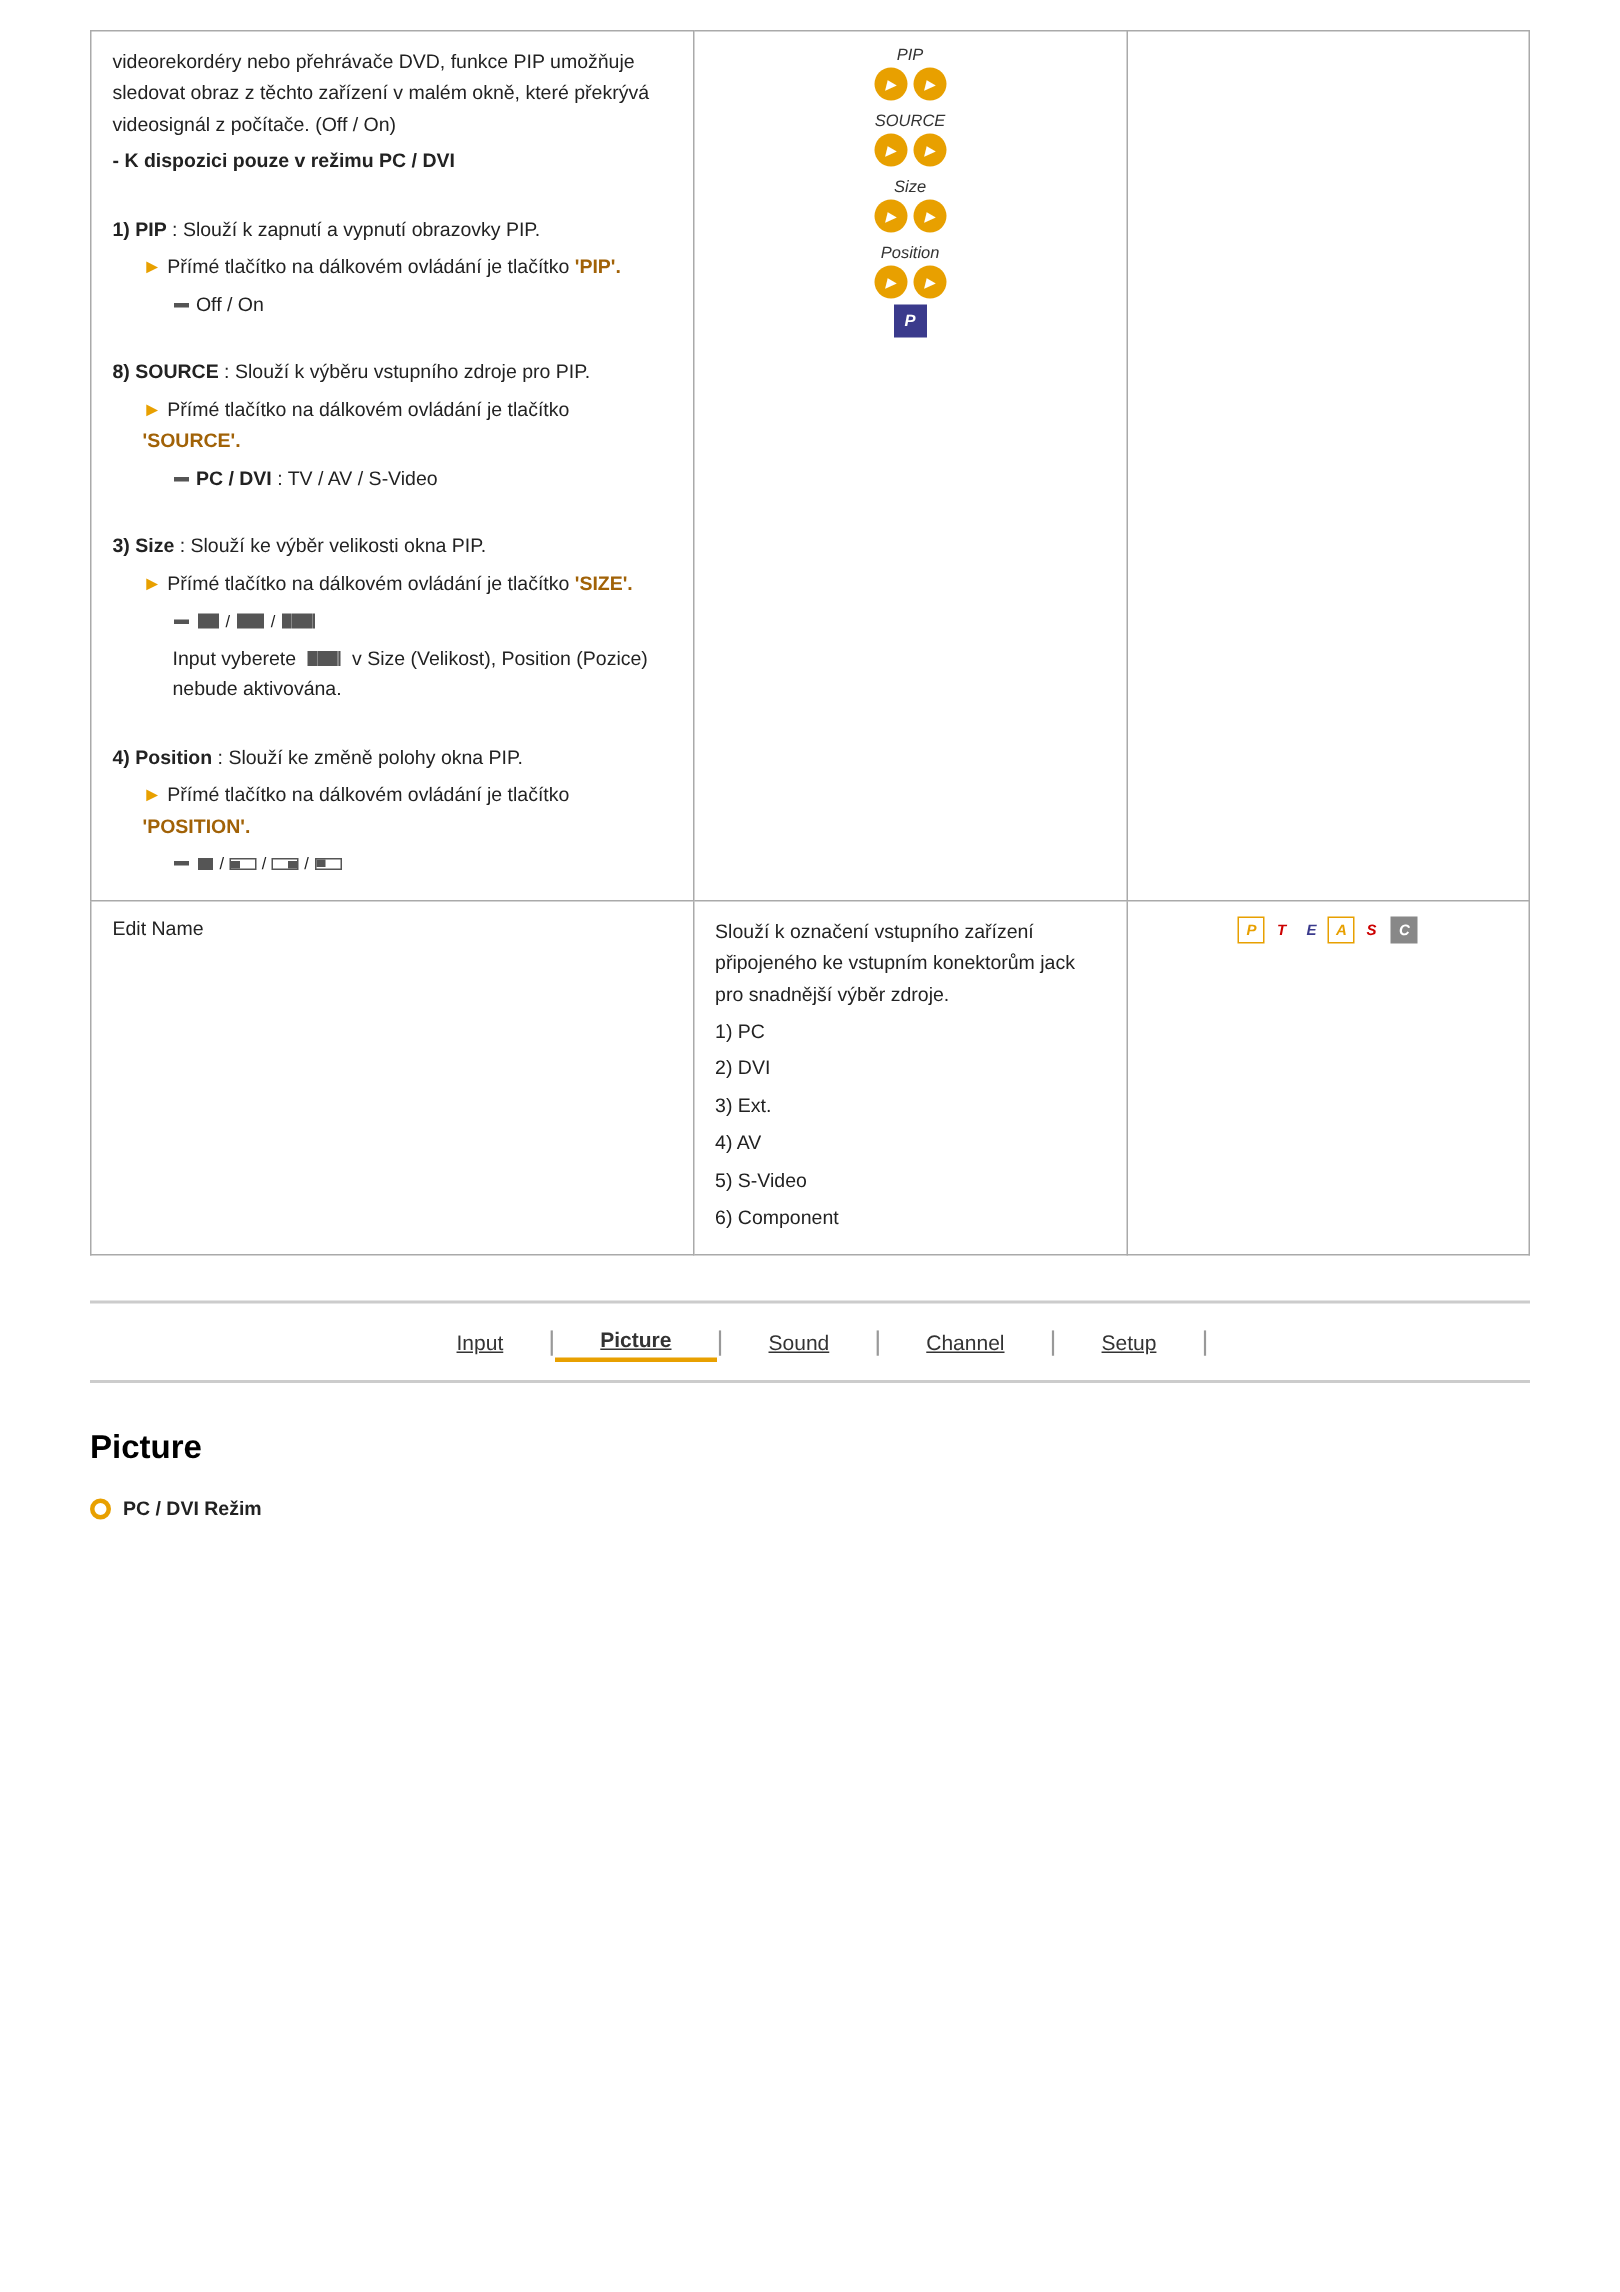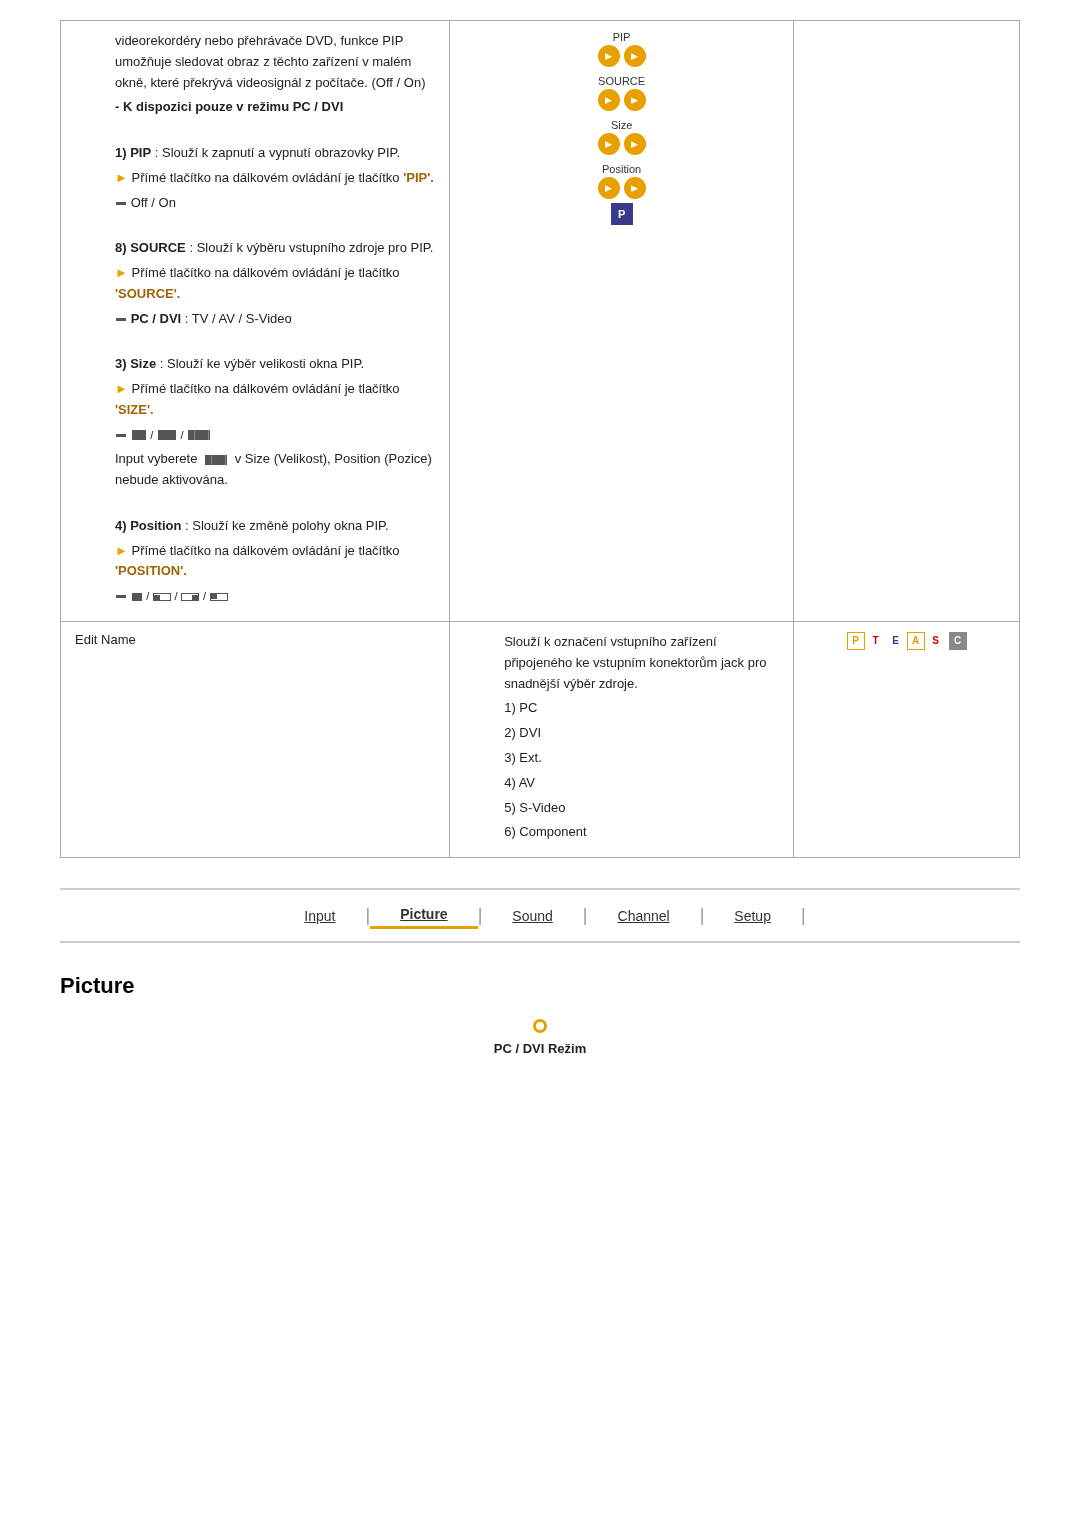--- a/index.html
+++ b/index.html
@@ -37,20 +37,21 @@
       line-height: 1.6;
     }
     .bold { font-weight: bold; }
     .highlight { color: #a16207; font-weight: bold; }
 
     .side-icons {
       width: 90px;
       vertical-align: top;
       padding: 6px 8px;
       text-align: center;
+      font-style: italic;
     }
 
     .icon-group {
       margin-bottom: 8px;
       text-align: center;
     }
     .icon-label {
       font-size: 11px;
       color: #333;
       margin-bottom: 2px;
@@ -174,24 +175,23 @@
 
     
     .section-title {
       font-size: 22px;
       font-weight: bold;
       color: #000;
       margin-bottom: 20px;
     }
     .section-item {
       display: flex;
-      align-items: center;
+      align-items: flex-end;
       gap: 8px;
       margin-bottom: 10px;
-      flex-direction: column;
     }
     .bullet-circle {
       width: 14px;
       height: 14px;
       border-radius: 50%;
       border: 3px solid #e8a000;
       display: inline-block;
       flex-shrink: 0;
     }
     .section-item-label {
@@ -204,21 +204,20 @@
       color: #e8a000;
       font-weight: bold;
     }
 
     .indent1 { margin-left: 20px; }
     .indent2 { margin-left: 40px; }
 
     .content-line {
       margin-bottom: 4px;
       line-height: 1.6;
-      margin-left: 40px;
     }
   </style>
 </head>
 <body>
 
 <div class="page-wrapper">
 
   <table class="main-table">
     <tbody>
 

